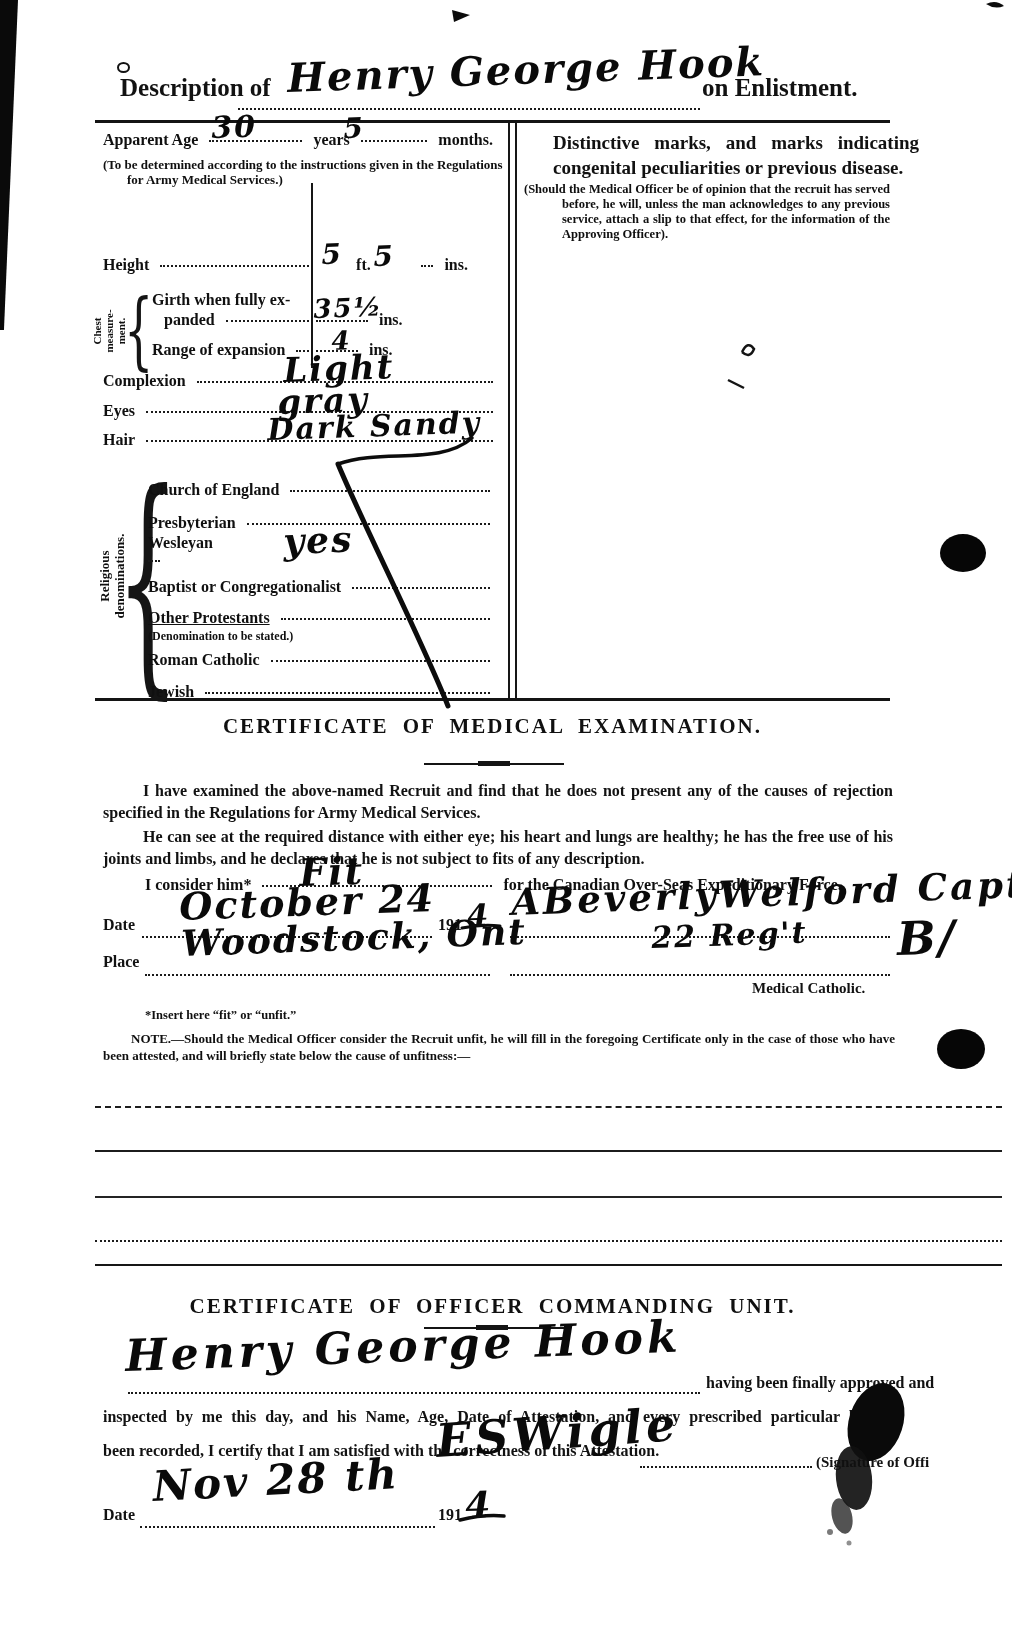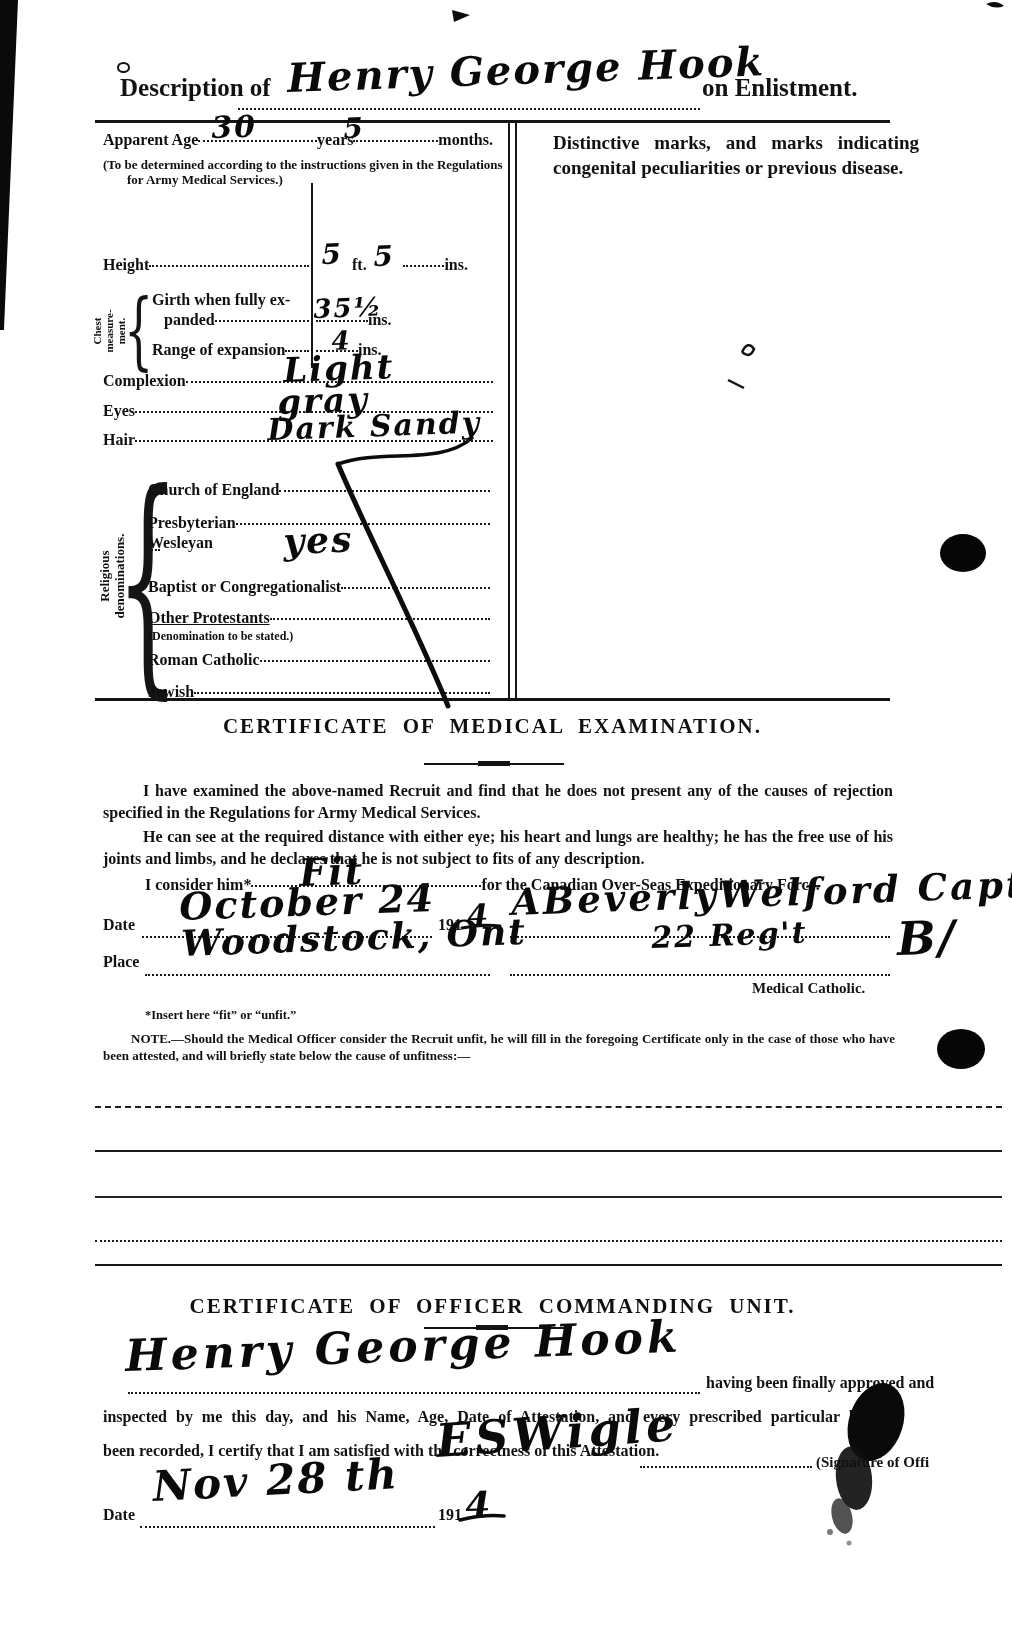--- a/index.html
+++ b/index.html
@@ -1,20 +1,20 @@
 <!DOCTYPE html>
 <html><head>
 <meta charset="utf-8">
 <style>
   html,body{margin:0;padding:0;background:#e8e8e8;}
   #page{position:relative;width:1012px;height:1632px;background:#ffffff;color:#101010;
         font-family:"Liberation Serif","DejaVu Serif",serif;overflow:hidden;margin:0 auto;}
   .abs{position:absolute;}
   .printed{font-weight:bold;color:#121212;}
-  .row{position:absolute;display:flex;align-items:baseline;font-weight:bold;font-size:16px;white-space:nowrap;}
+  .row{position:absolute;display:flex;align-items:baseline;font-weight:bold;font-size:16px;white-space:nowrap;gap:11px;}
   .lead{flex:1;border-bottom:2px dotted #1a1a1a;transform:translateY(-3px);min-width:12px;}
   .leadbox{position:absolute;border-bottom:2px dotted #1a1a1a;}
   .sp{display:inline-block;}
   .hand{position:absolute;font-family:"DejaVu Serif",serif;font-style:italic;font-weight:bold;
         color:#0a0a0a;white-space:nowrap;letter-spacing:2px;transform:rotate(-2deg);transform-origin:left bottom;z-index:6;}
   .vlabel{position:absolute;text-align:center;font-weight:bold;white-space:pre-line;transform:rotate(-90deg);}
   .brace{position:absolute;font-family:"DejaVu Serif",serif;font-weight:normal;line-height:1;color:#151515;}
   .hrule{position:absolute;background:#141414;}
   .note-sm{position:absolute;font-weight:bold;line-height:1.18;}
   .heading-center{position:absolute;text-align:center;font-weight:bold;letter-spacing:2px;word-spacing:7px;}
@@ -136,20 +136,21 @@
   <div class="row" style="left:148px;top:651px;width:342px;">
     <span>Roman Catholic</span>
     <span class="lead"></span>
   </div>
   <div class="row" style="left:148px;top:683px;width:342px;">
     <span>Jewish</span>
     <span class="lead"></span>
   </div>
 
   <div class="abs printed just" style="left:553px;top:130px;width:366px;font-size:19px;line-height:25px;">Distinctive marks, and marks indicating congenital peculiarities or previous disease.</div>
+  <div class="note-sm just" style="left:524px;top:182px;width:366px;font-size:12.5px;line-height:15px;padding-left:38px;text-indent:-38px;box-sizing:border-box;">(Should the Medical Officer be of opinion that the recruit has served before, he will, unless the man acknowledges to any previous service, attach a slip to that effect, for the information of the Approving Officer).</div>
 
   <div class="hrule" style="left:95px;top:698px;width:795px;height:3px;"></div>
 
   <div class="heading-center" style="left:95px;top:714px;width:795px;font-size:21px;">CERTIFICATE OF MEDICAL EXAMINATION.</div>
   <div class="hrule" style="left:424px;top:763px;width:140px;height:2px;"></div>
   <div class="hrule" style="left:478px;top:761px;width:32px;height:5px;"></div>
 
   <div class="abs printed just" style="left:103px;top:780px;width:790px;font-size:16px;line-height:22px;text-indent:40px;">I have examined the above-named Recruit and find that he does not present any of the causes of rejection specified in the Regulations for Army Medical Services.</div>
   <div class="abs printed just" style="left:103px;top:826px;width:790px;font-size:16px;line-height:22px;text-indent:40px;">He can see at the required distance with either eye; his heart and lungs are healthy; he has the free use of his joints and limbs, and he declares that he is not subject to fits of any description.</div>
 

